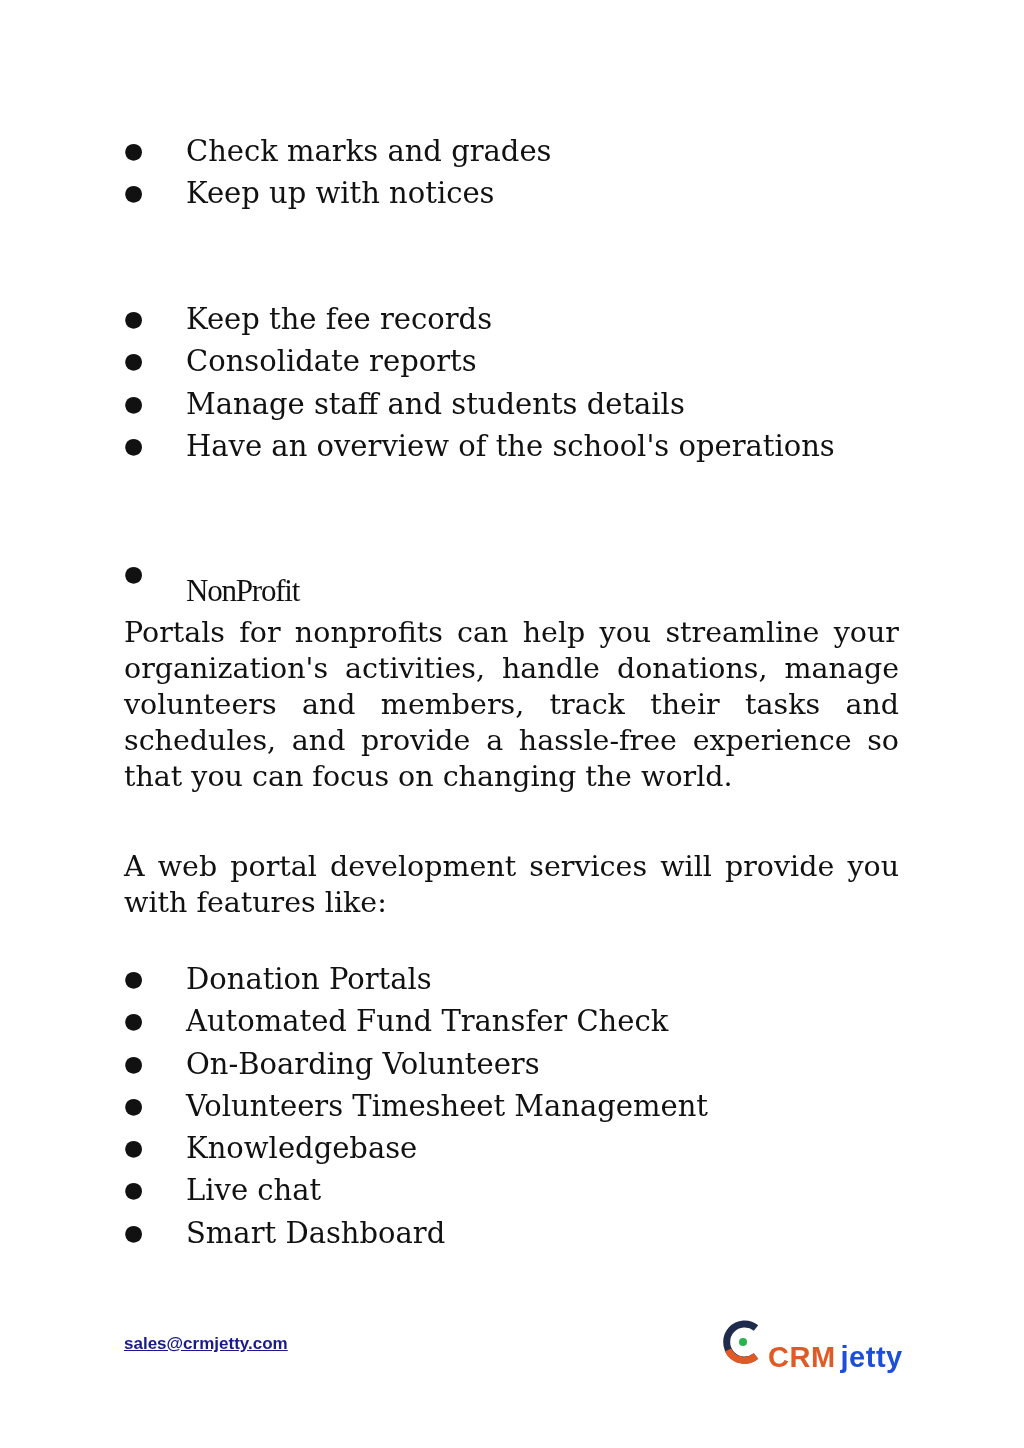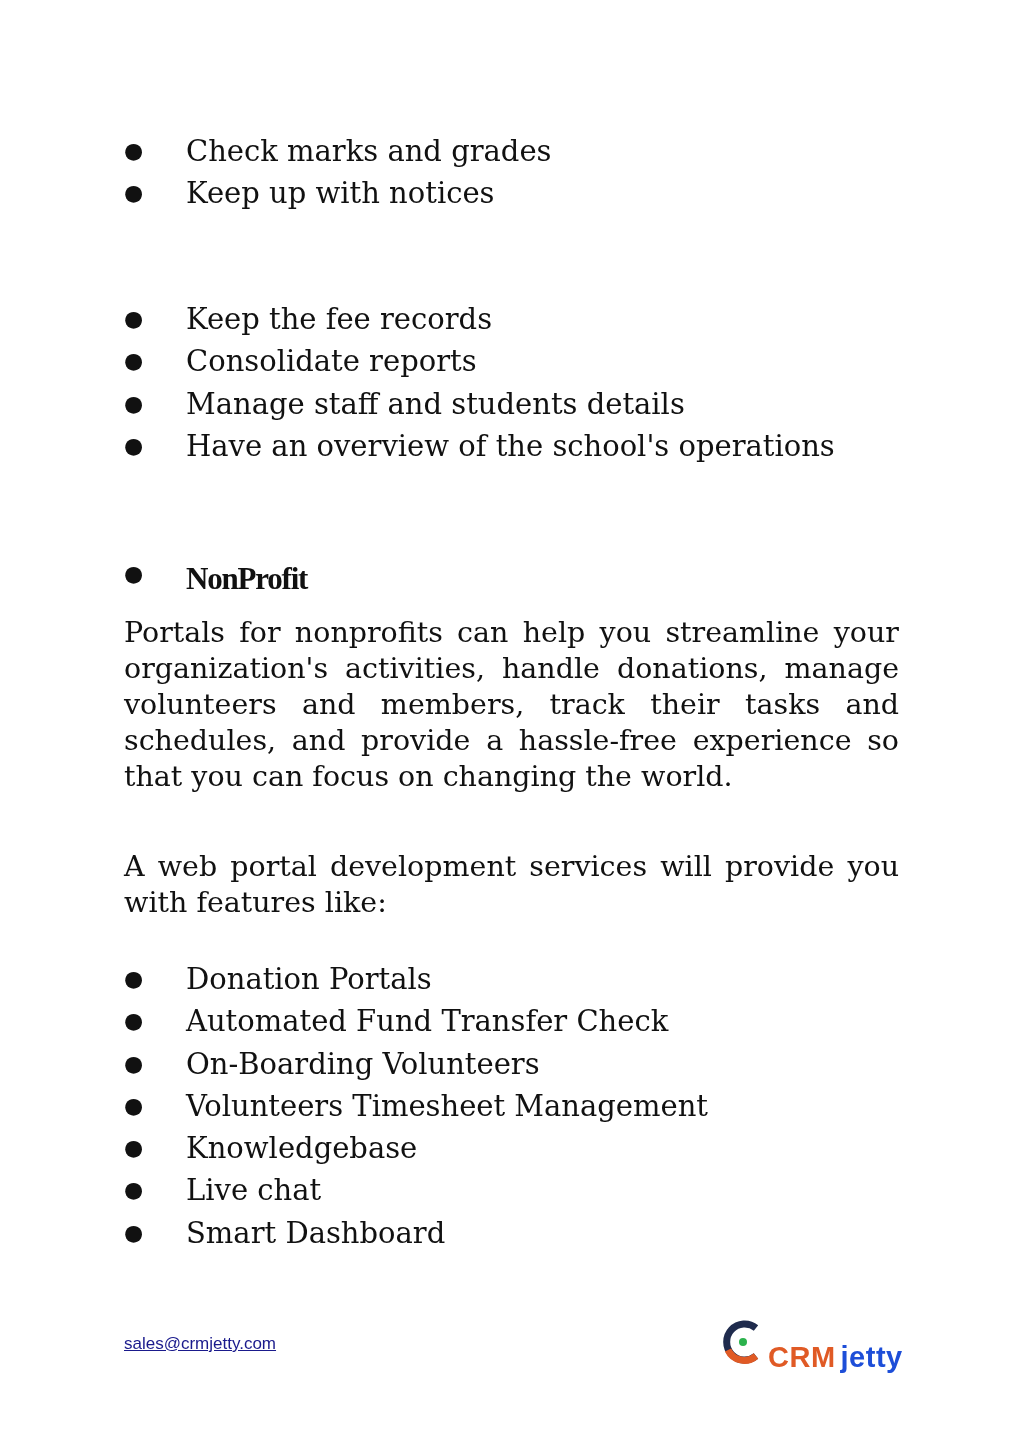--- a/index.html
+++ b/index.html
@@ -8,21 +8,21 @@
   .page { position: absolute; left: 0; top: 0; width: 1024px; height: 1448px; }
   .blist { position: absolute; left: 124px; margin: 0; padding: 0; list-style: none; }
   .blist li { position: relative; font-size: 29px; line-height: 42.3px; height: 42.3px; white-space: nowrap; }
   .blist li .dot { position: absolute; left: 0; top: 0; width: 30px; font-size: 22px; }
   .blist li .txt { position: absolute; left: 62px; top: 0; }
   .heading { position: absolute; left: 124px; font-family: "Liberation Serif", "DejaVu Serif", serif;
              font-weight: bold; font-size: 31px; letter-spacing: -1.2px; white-space: nowrap; }
   .para { position: absolute; left: 124px; width: 775px; font-size: 28.5px; line-height: 36px;
           text-align: justify; text-align-last: left; margin: 0; }
   .email { position: absolute; left: 124px; top: 1334px; font-family: "Liberation Sans", sans-serif;
-           font-size: 17px; color: #1a1a8c; text-decoration: underline; }
+           font-size: 17px; color: #1a1a8c; text-decoration: underline; font-weight: bold; }
   .logo { position: absolute; left: 722px; top: 1310px; display: flex; align-items: center; }
   .logo-text { font-family: "Liberation Sans", sans-serif; font-weight: bold; font-size: 29px; margin-left: 6px; letter-spacing: 0.5px; margin-top: 31px; }
   .logo-crm { color: #e05a25; }
   .logo-jetty { color: #1d4ed8; margin-left: 5px; }
 </style>
 </head>
 <body>
 
 <div class="page">
 
@@ -52,21 +52,21 @@
         <span class="txt">Manage staff and students details</span>
       </li>
     <li>
         <span class="dot">●</span>
         <span class="txt">Have an overview of the school's operations</span>
       </li>
   </ul>
 
   <div style="position:absolute; left:124px; top:557px; white-space:nowrap;">
     <span style="position:absolute; left:0; top:4px; font-size:22px;">●</span>
-    <span style="position:absolute; left:62px; top:4px; font-family:'Liberation Serif','DejaVu Serif',serif; font-weight:bold; font-size:31px; letter-spacing:-1.2px;">NonProfit</span>
+    <span style="position:absolute; left:62px; top:16px; font-family:'Liberation Serif','DejaVu Serif',serif; font-weight:normal; font-size:31px; letter-spacing:-1.2px;">NonProfit</span>
   </div>
 
   <p class="para" style="top:615px;">Portals for nonprofits can help you streamline your organization's activities, handle donations, manage volunteers and members, track their tasks and schedules, and provide a hassle-free experience so that you can focus on changing the world.</p>
 
   <p class="para" style="top:849px;">A web portal development services will provide you with features like:</p>
 
   <ul class="blist" style="top:958px;">
     <li>
         <span class="dot">●</span>
         <span class="txt">Donation Portals</span>

